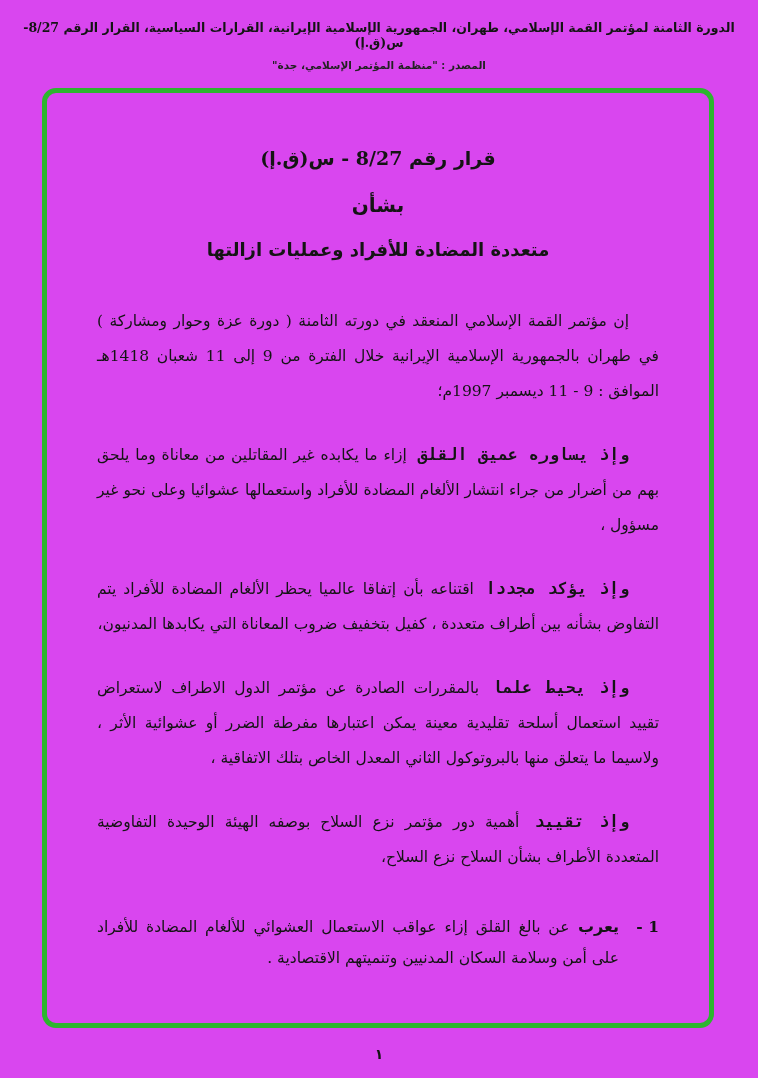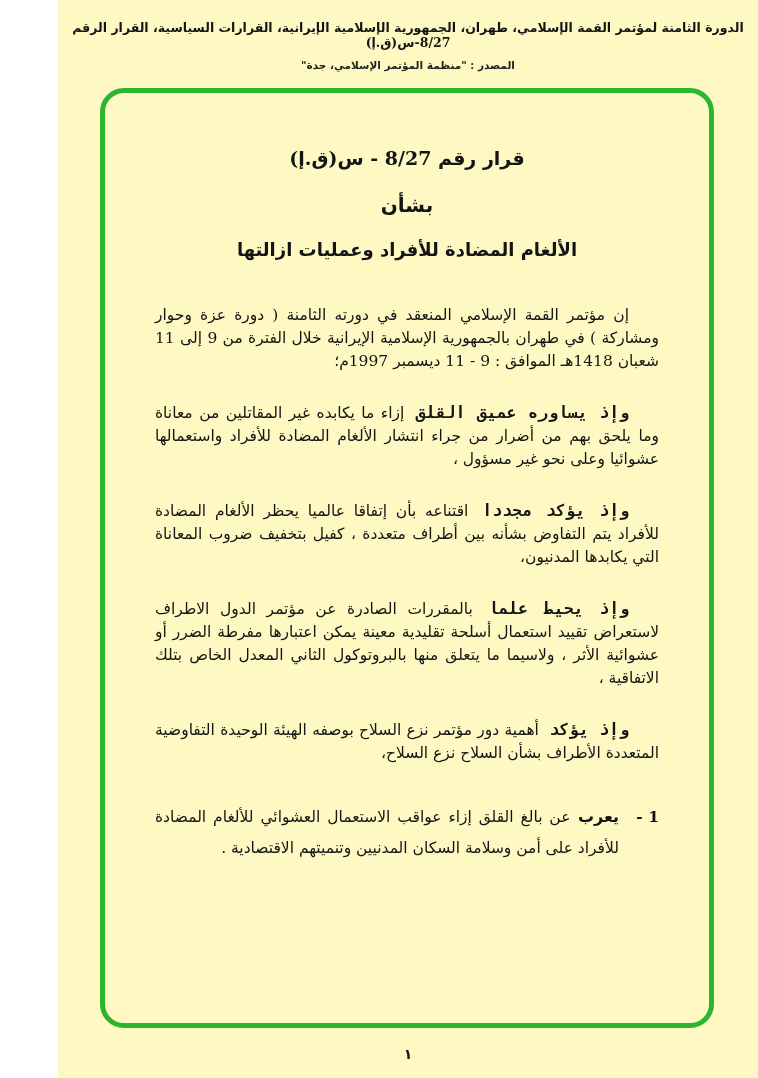--- a/index.html
+++ b/index.html
@@ -2,23 +2,23 @@
 <html lang="ar" dir="rtl"><head>
 <meta charset="utf-8">
 <style>
   html, body {
     margin: 0;
     padding: 0;
     background: #ffffff;
   }
   .page {
     position: relative;
-    width: 700px;
+    width: 758px;
     height: 1078px;
-    background: #fef9c3;
+    background: #d946ef;
     font-family: "DejaVu Serif", "DejaVu Sans", "Liberation Serif", serif;
     color: #141414;
     overflow: hidden;
   }
   
   .doc-header {
     direction: rtl;
     text-align: center;
     padding-top: 20px;
   }
@@ -34,21 +34,21 @@
     color: #222;
   }
   
   .frame {
     position: absolute;
     left: 42px;
     right: 44px;
     top: 88px;
     bottom: 50px;
     border: 5px solid #2db52f;
-    border-radius: 24px;
+    border-radius: 14px;
     box-sizing: border-box;
   }
   .frame-content {
     direction: rtl;
     padding: 54px 50px 0 50px;
   }
   
   .doc-title {
     text-align: center;
     font-weight: bold;
@@ -58,21 +58,21 @@
   .doc-title .t3 { font-size: 18px; margin-bottom: 0; }
   
   .body-text {
     margin-top: 44px;
   }
   p.para {
     direction: rtl;
     text-align: justify;
     text-indent: 30px;
     font-size: 15.5px;
-    line-height: 23px;
+    line-height: 35px;
     margin: 0 0 29px 0;
   }
   p.para .lead {
     font-weight: bold;
     font-size: 16.5px;
     font-family: Liberation Mono, monospace;
   }
   
   .list-item {
     display: flex;
@@ -116,21 +116,21 @@
     <div class="line1">الدورة الثامنة لمؤتمر القمة الإسلامي، طهران، الجمهورية الإسلامية الإيرانية، القرارات السياسية، القرار الرقم 8/27-س(ق.إ)</div>
     <div class="line2">المصدر : "منظمة المؤتمر الإسلامي، جدة"</div>
   </div>
 
   <div class="frame">
     <div class="frame-content">
 
       <div class="doc-title">
         <div class="t1">قرار رقم 8/27 - س(ق.إ)</div>
         <div class="t2">بشأن</div>
-        <div class="t3">الألغام المضادة للأفراد وعمليات ازالتها</div>
+        <div class="t3">متعددة المضادة للأفراد وعمليات ازالتها</div>
       </div>
 
       <div class="body-text">
 
         <p class="para">
           <span>إن مؤتمر القمة الإسلامي المنعقد في دورته الثامنة ( دورة عزة وحوار ومشاركة ) في طهران بالجمهورية الإسلامية الإيرانية خلال الفترة من 9 إلى 11 شعبان 1418هـ الموافق : 9 - 11 ديسمبر 1997م؛</span>
         </p>
 
         <p class="para">
           <span class="lead">وإذ يساوره عميق القلق </span><span>إزاء ما يكابده غير المقاتلين من معاناة وما يلحق بهم من أضرار من جراء انتشار الألغام المضادة للأفراد واستعمالها عشوائيا وعلى نحو غير مسؤول ،</span>
@@ -138,21 +138,21 @@
 
         <p class="para">
           <span class="lead">وإذ يؤكد مجددا </span><span>اقتناعه بأن إتفاقا عالميا يحظر الألغام المضادة للأفراد يتم التفاوض بشأنه بين أطراف متعددة ، كفيل بتخفيف ضروب المعاناة التي يكابدها المدنيون،</span>
         </p>
 
         <p class="para">
           <span class="lead">وإذ يحيط علما </span><span>بالمقررات الصادرة عن مؤتمر الدول الاطراف لاستعراض تقييد استعمال أسلحة تقليدية معينة يمكن اعتبارها مفرطة الضرر أو عشوائية الأثر ، ولاسيما ما يتعلق منها بالبروتوكول الثاني المعدل الخاص بتلك الاتفاقية ،</span>
         </p>
 
         <p class="para">
-          <span class="lead">وإذ يؤكد </span><span>أهمية دور مؤتمر نزع السلاح بوصفه الهيئة الوحيدة التفاوضية المتعددة الأطراف بشأن السلاح نزع السلاح،</span>
+          <span class="lead">وإذ تقييد </span><span>أهمية دور مؤتمر نزع السلاح بوصفه الهيئة الوحيدة التفاوضية المتعددة الأطراف بشأن السلاح نزع السلاح،</span>
         </p>
 
 
         <div class="list-item">
           <div class="num">1 -</div>
           <div class="item-text">
             <span class="lead">يعرب </span><span>عن بالغ القلق إزاء عواقب الاستعمال العشوائي للألغام المضادة للأفراد على أمن وسلامة السكان المدنيين وتنميتهم الاقتصادية .</span>
           </div>
         </div>
 

